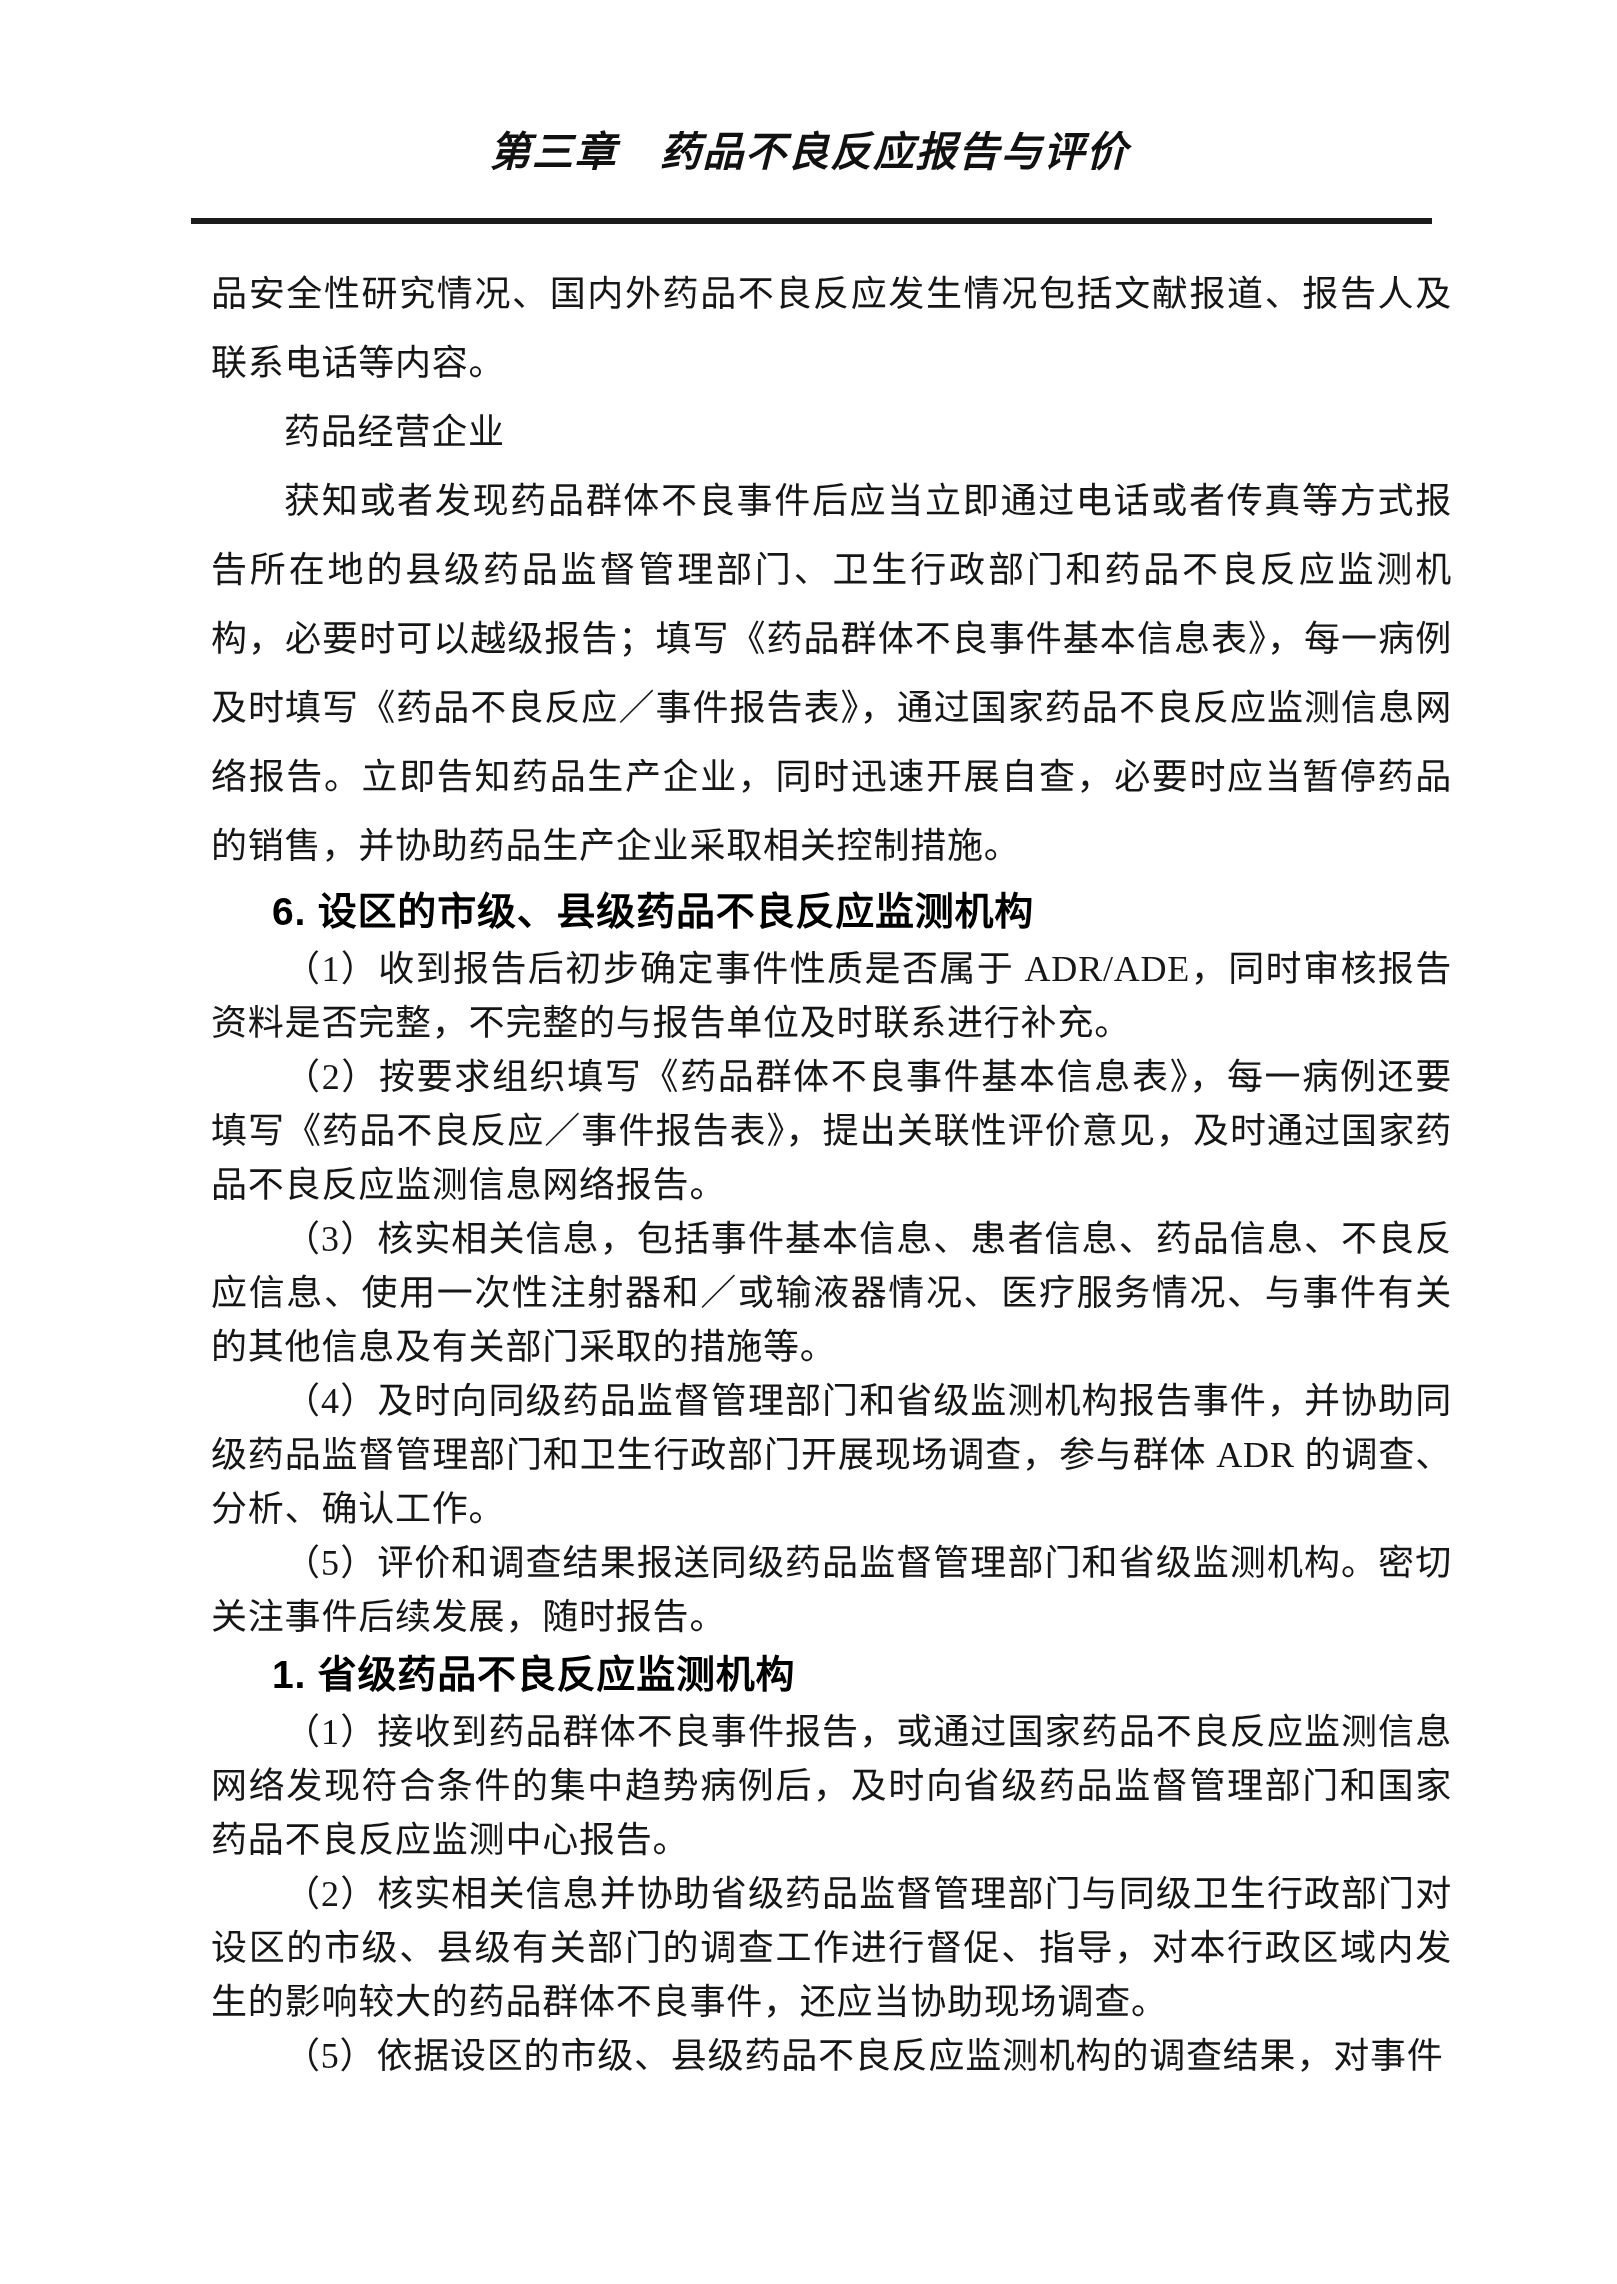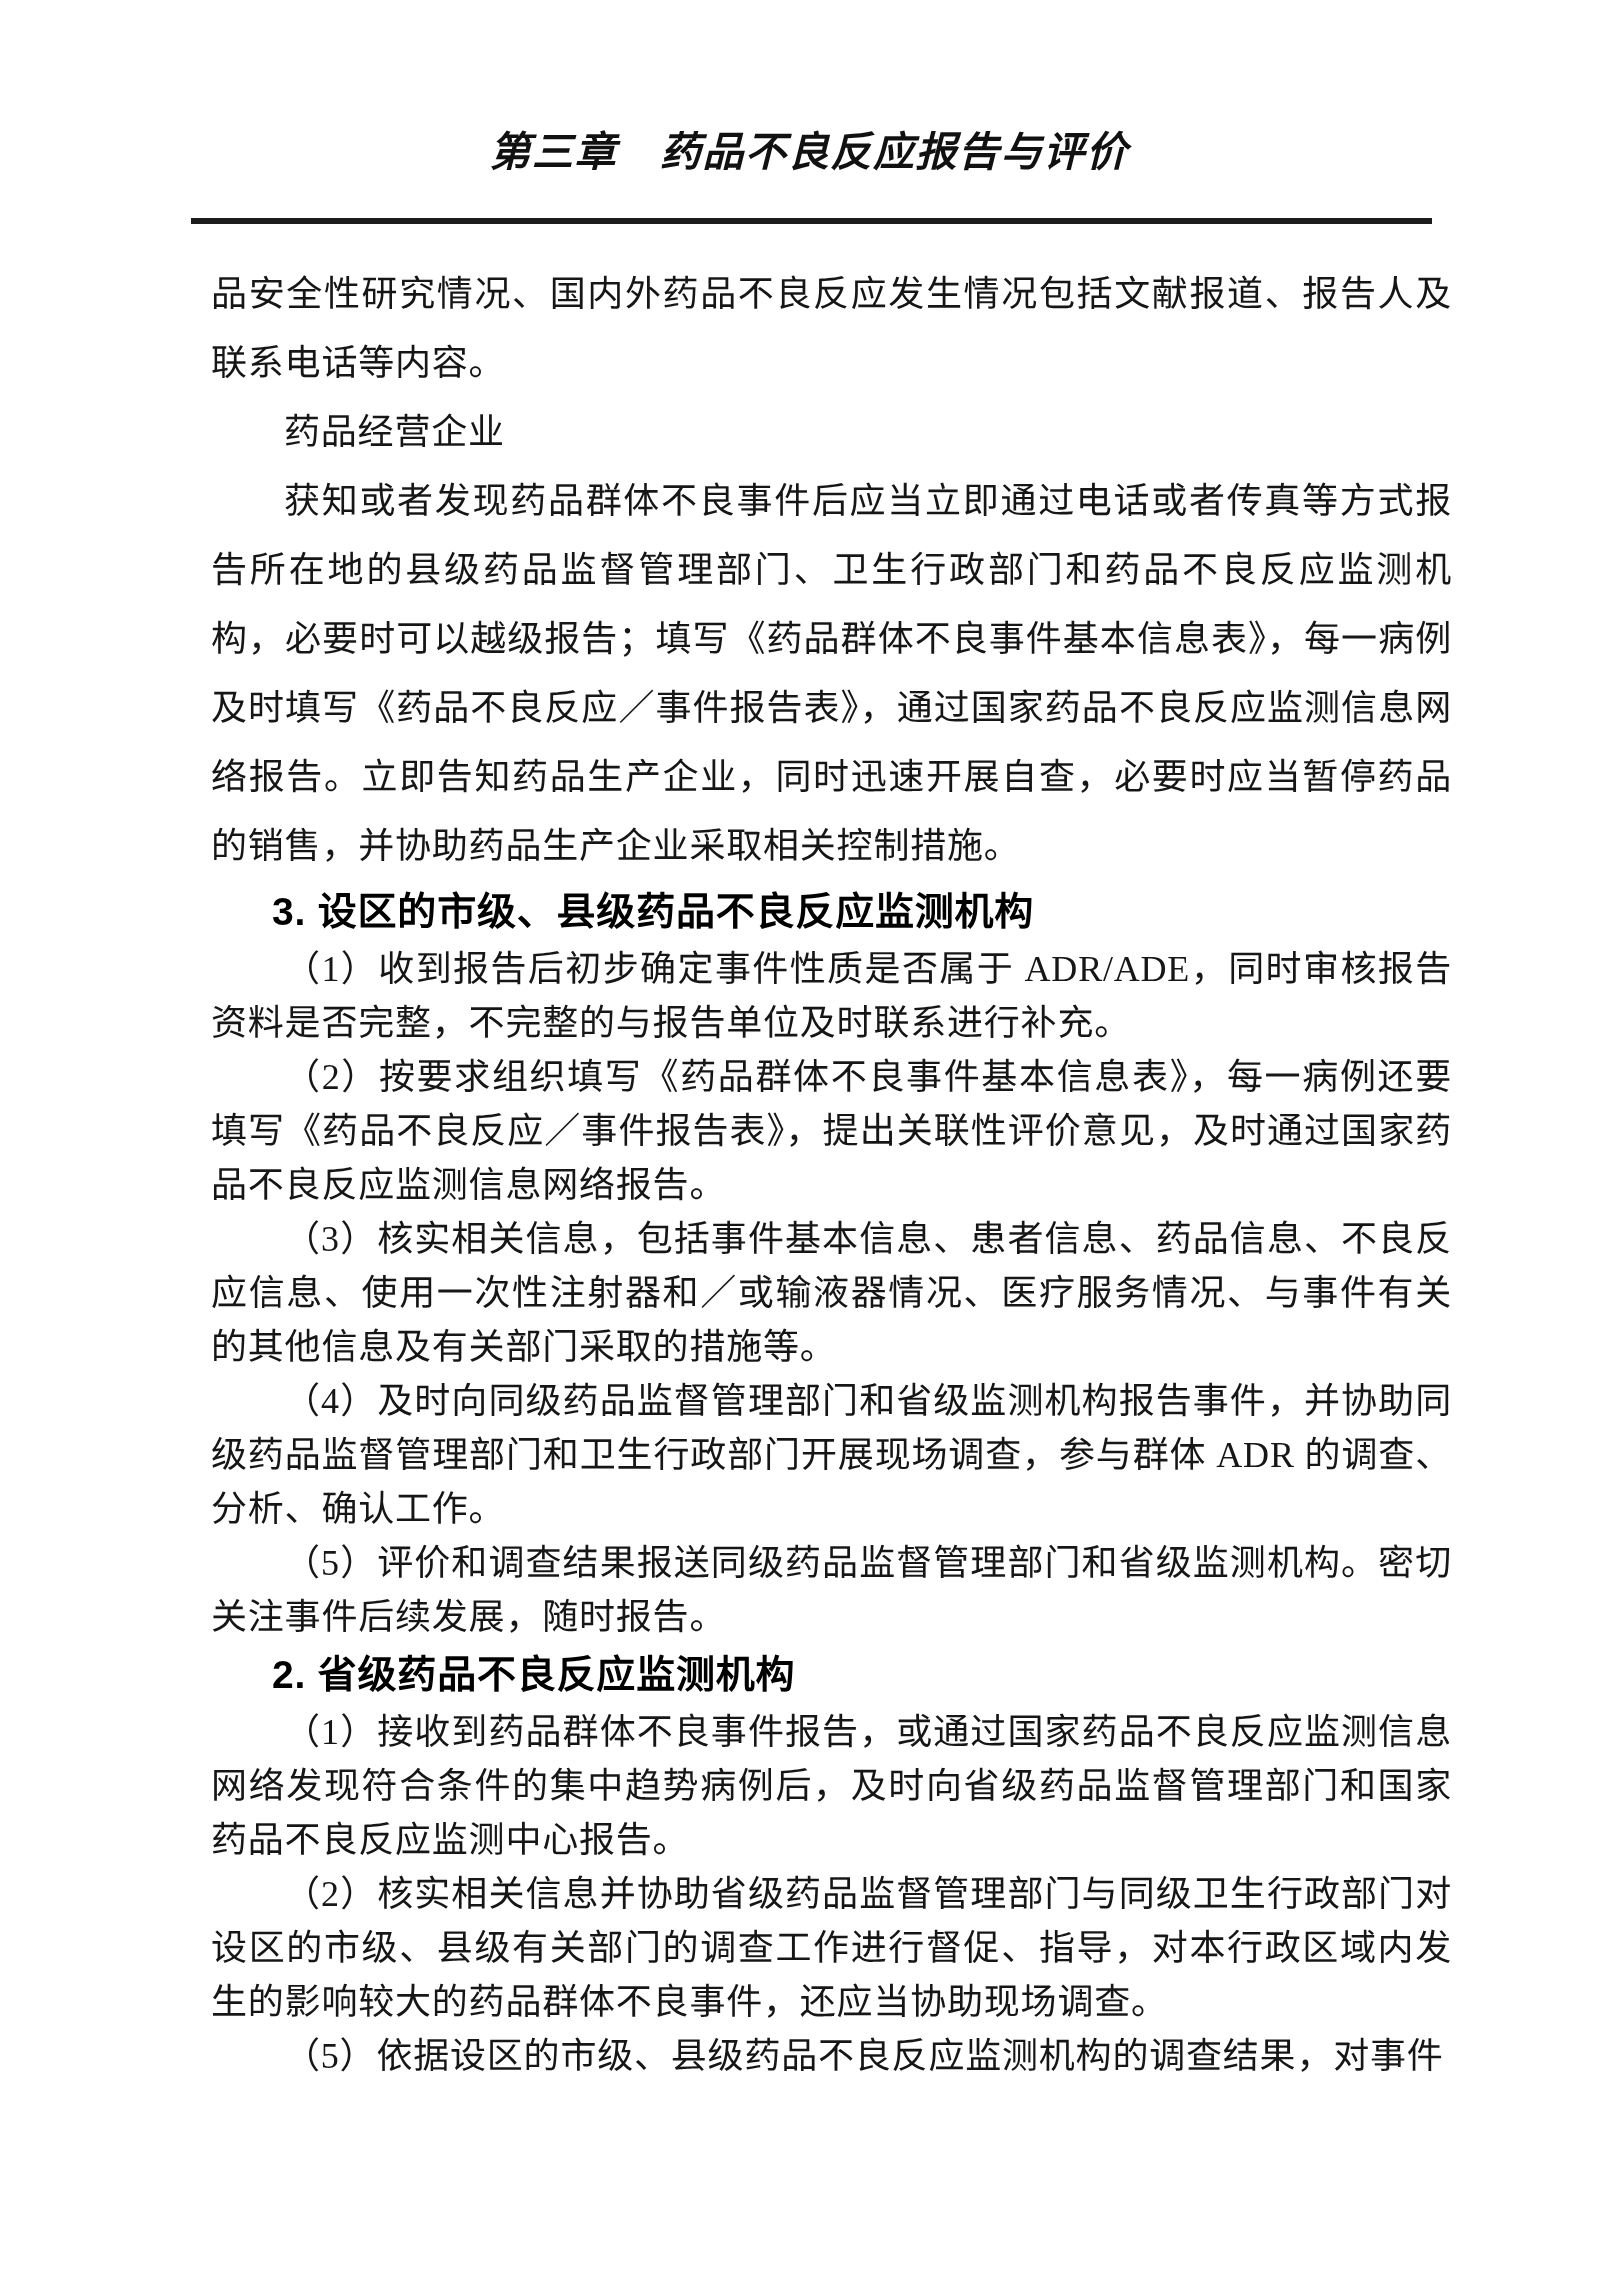--- a/index.html
+++ b/index.html
@@ -90,27 +90,27 @@
 
   <div class="header-rule"></div>
 
   <div class="body-content" id="body-content">
       <div class="sec-loose">
         <p class="para">品安全性研究情况、国内外药品不良反应发生情况包括文献报道、报告人及联系电话等内容。</p>
         <p class="para indent">药品经营企业</p>
         <p class="para indent">获知或者发现药品群体不良事件后应当立即通过电话或者传真等方式报告所在地的县级药品监督管理部门、卫生行政部门和药品不良反应监测机构，必要时可以越级报告；填写《药品群体不良事件基本信息表》，每一病例及时填写《药品不良反应／事件报告表》，通过国家药品不良反应监测信息网络报告。立即告知药品生产企业，同时迅速开展自查，必要时应当暂停药品的销售，并协助药品生产企业采取相关控制措施。</p>
       </div>
       <div class="sec-tight">
-        <p class="heading">3. 设区的市级、县级药品不良反应监测机构</p>
+        <p class="heading">6. 设区的市级、县级药品不良反应监测机构</p>
         <p class="para indent">（1）收到报告后初步确定事件性质是否属于 ADR/ADE，同时审核报告资料是否完整，不完整的与报告单位及时联系进行补充。</p>
         <p class="para indent">（2）按要求组织填写《药品群体不良事件基本信息表》，每一病例还要填写《药品不良反应／事件报告表》，提出关联性评价意见，及时通过国家药品不良反应监测信息网络报告。</p>
         <p class="para indent">（3）核实相关信息，包括事件基本信息、患者信息、药品信息、不良反应信息、使用一次性注射器和／或输液器情况、医疗服务情况、与事件有关的其他信息及有关部门采取的措施等。</p>
         <p class="para indent">（4）及时向同级药品监督管理部门和省级监测机构报告事件，并协助同级药品监督管理部门和卫生行政部门开展现场调查，参与群体 ADR 的调查、分析、确认工作。</p>
         <p class="para indent">（5）评价和调查结果报送同级药品监督管理部门和省级监测机构。密切关注事件后续发展，随时报告。</p>
-        <p class="heading">2. 省级药品不良反应监测机构</p>
+        <p class="heading">1. 省级药品不良反应监测机构</p>
         <p class="para indent">（1）接收到药品群体不良事件报告，或通过国家药品不良反应监测信息网络发现符合条件的集中趋势病例后，及时向省级药品监督管理部门和国家药品不良反应监测中心报告。</p>
         <p class="para indent">（2）核实相关信息并协助省级药品监督管理部门与同级卫生行政部门对设区的市级、县级有关部门的调查工作进行督促、指导，对本行政区域内发生的影响较大的药品群体不良事件，还应当协助现场调查。</p>
         <p class="para indent">（5）依据设区的市级、县级药品不良反应监测机构的调查结果，对事件</p>
       </div>
     </div>
 
 
 </div>
 
 

